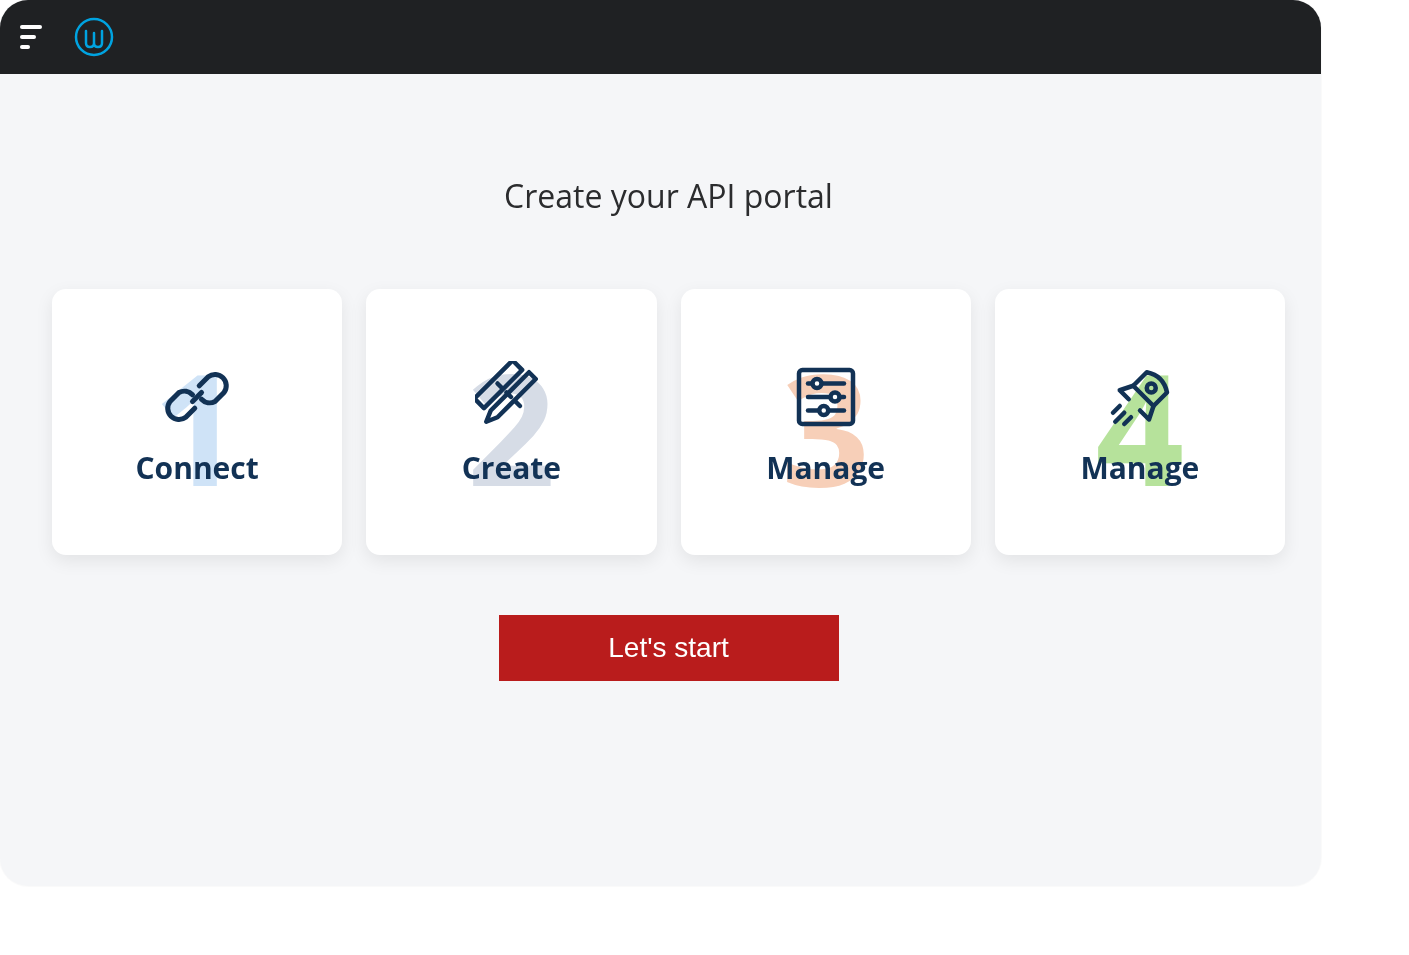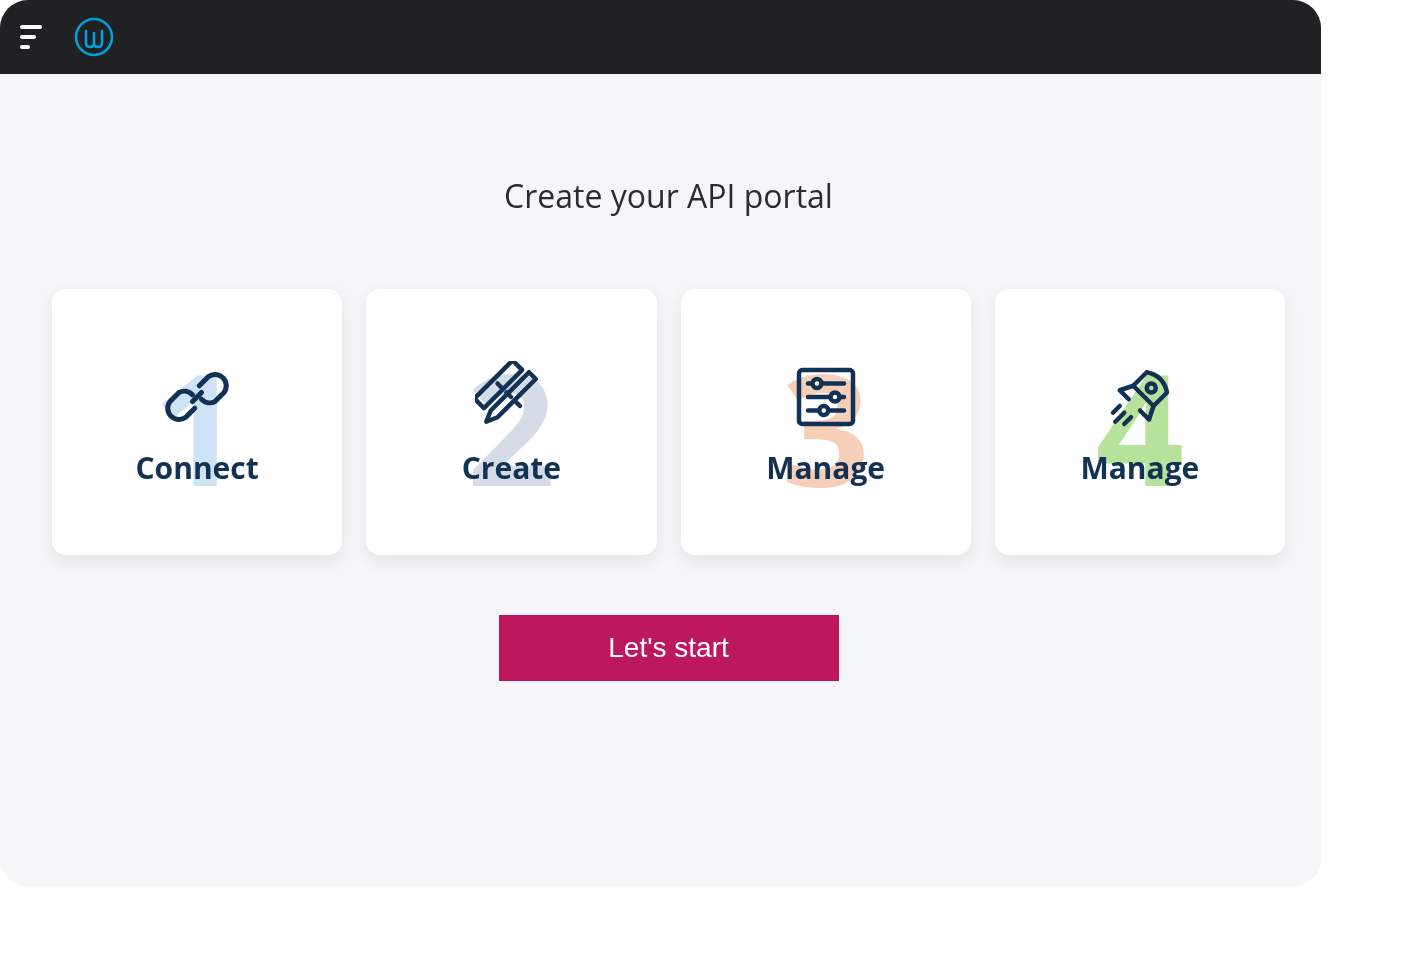--- a/index.html
+++ b/index.html
@@ -115,21 +115,21 @@
     .card-label {
       font-size: 30px;
       font-weight: 700;
       color: #123255;
       position: relative;
       z-index: 1;
     }
     .cta-button {
       width: 340px;
       height: 66px;
-      background: #be185d;
+      background: #b91c1c;
       color: #fff;
       border: none;
       font-size: 28px;
       font-weight: 400;
       cursor: pointer;
       display: flex;
       align-items: center;
       justify-content: center;
     }
   </style>

